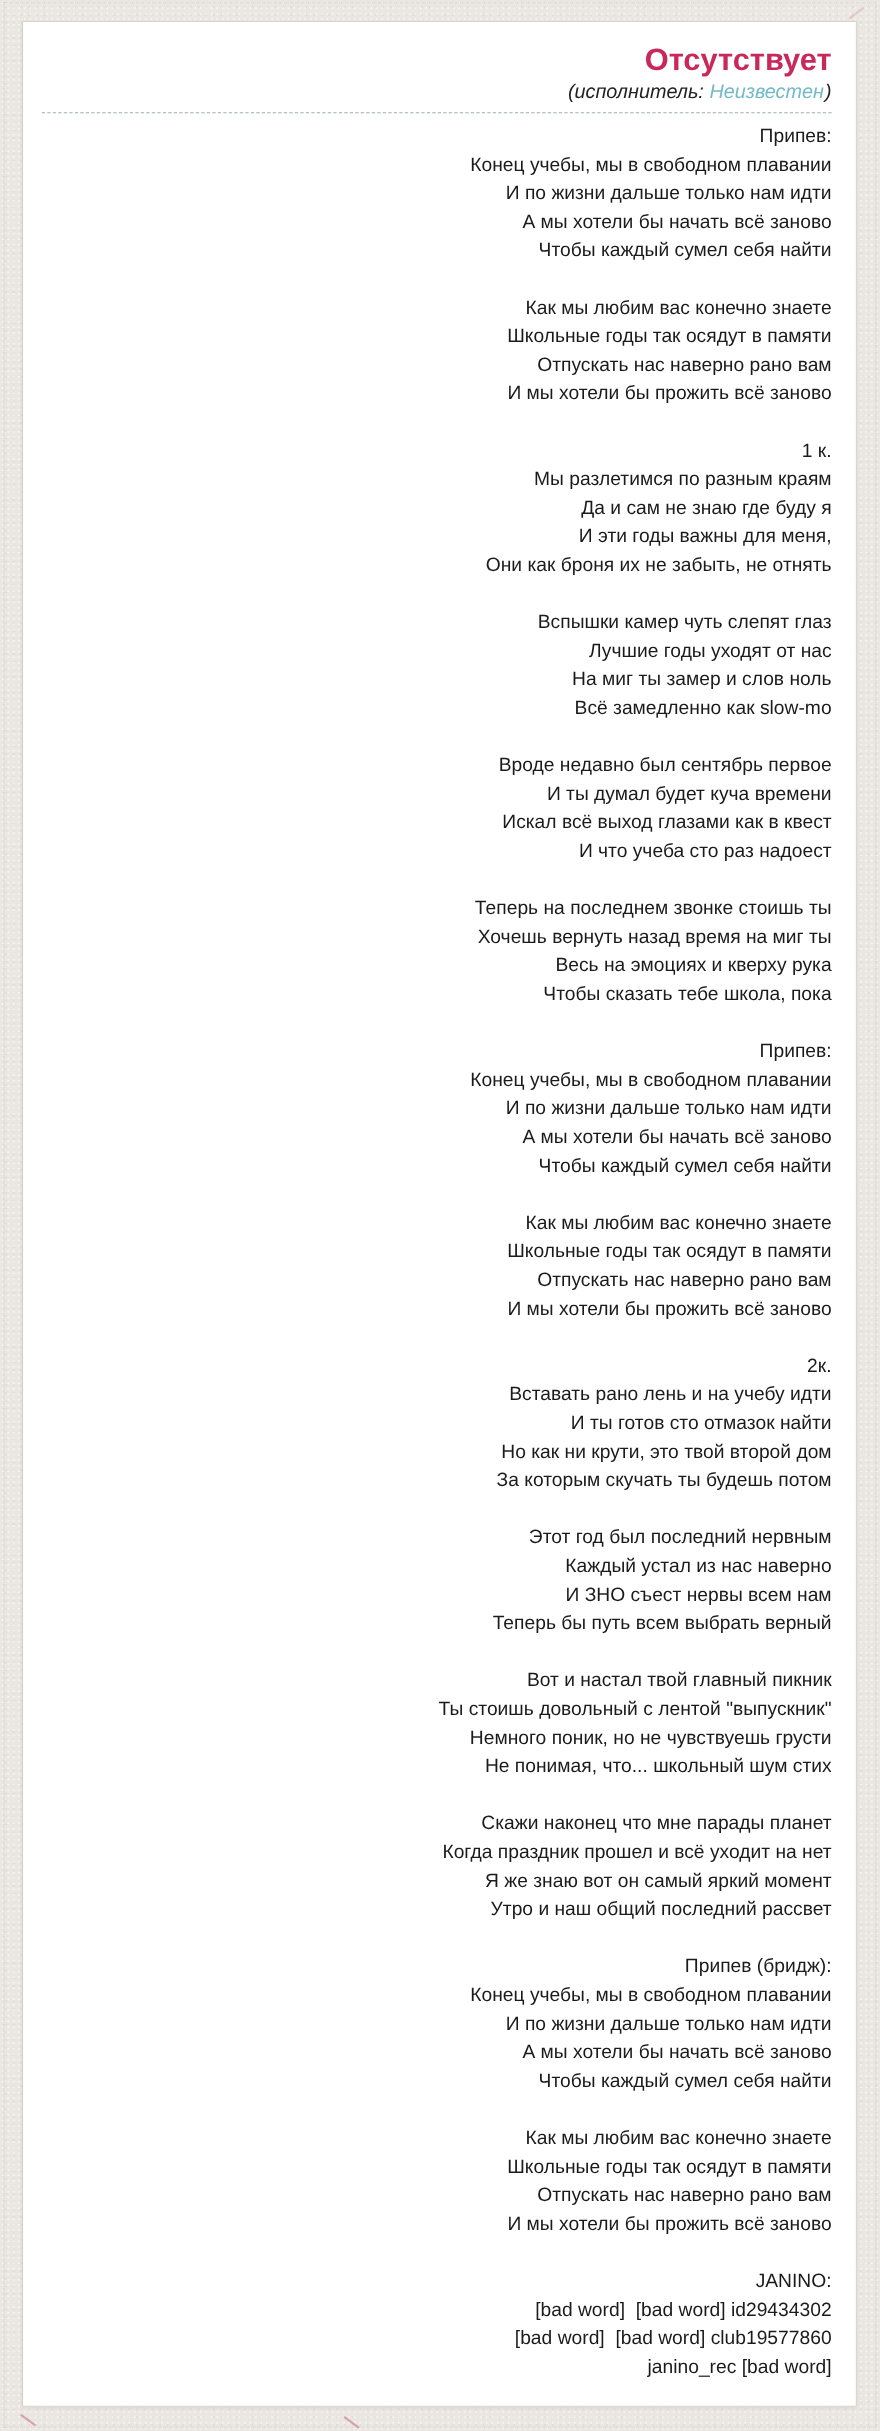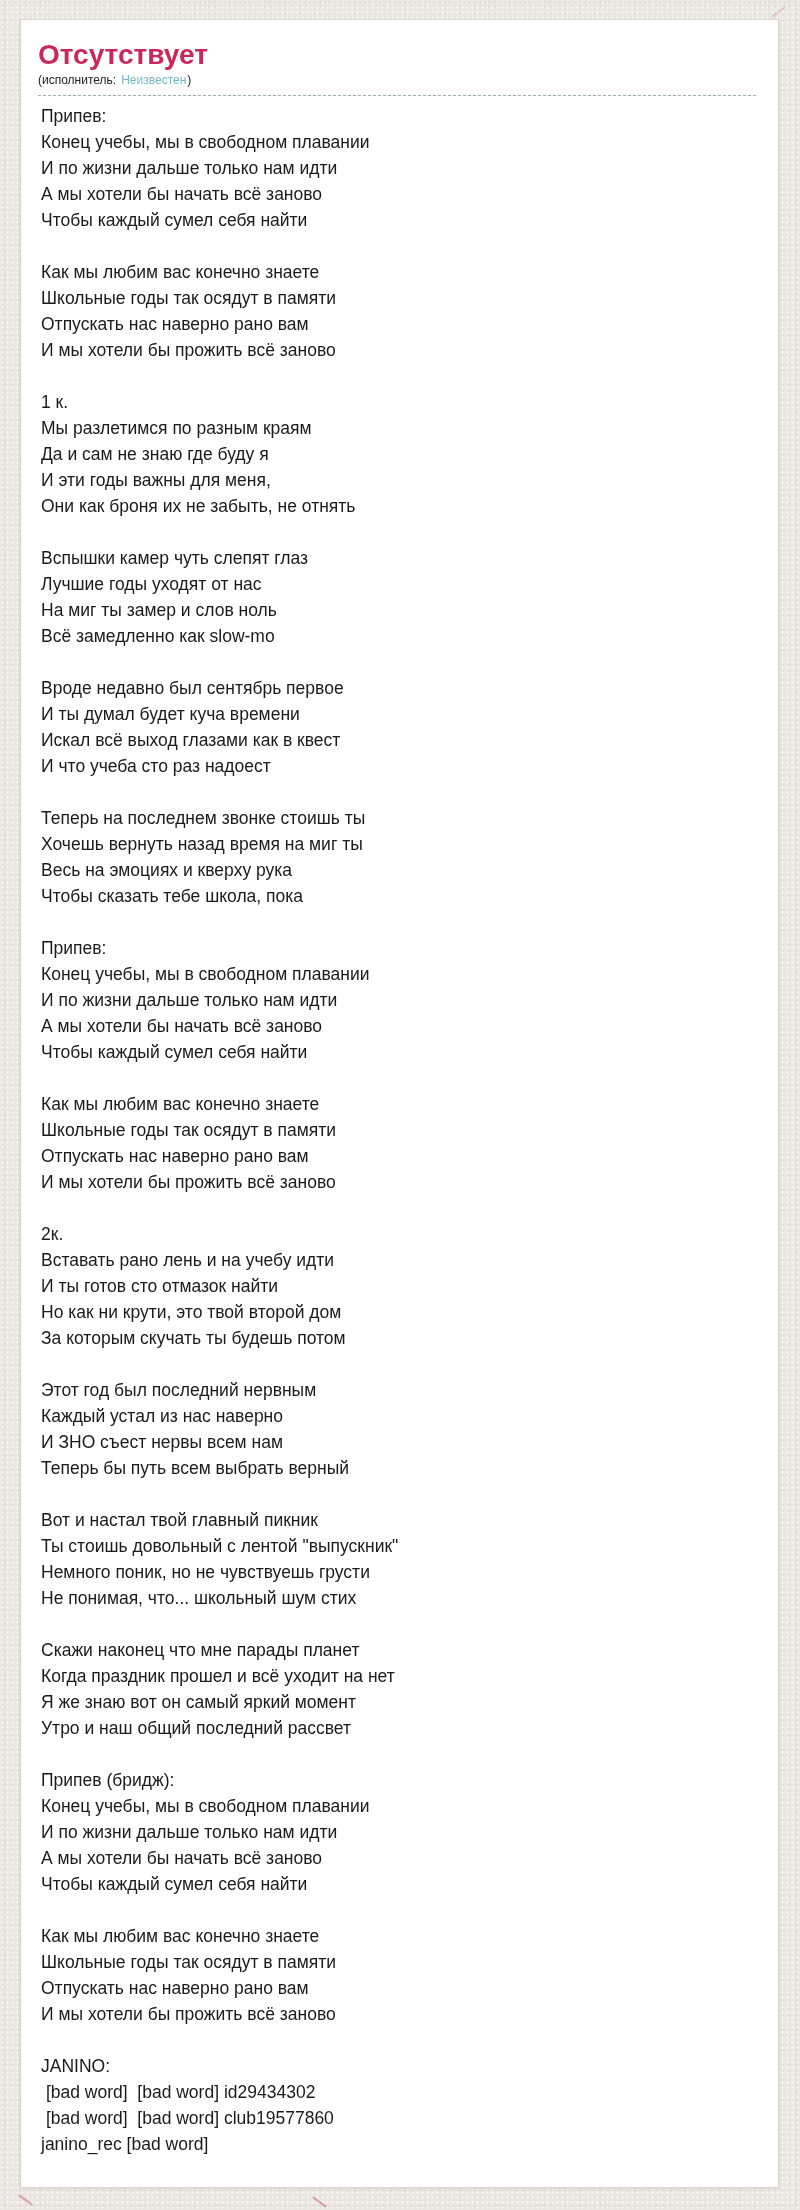--- a/index.html
+++ b/index.html
@@ -8,20 +8,21 @@
     width: 800px;
     height: 2210px;
     overflow: hidden;
     font-family: "Liberation Sans", sans-serif;
     background-color: #EAE6E1;
     background-image:
       radial-gradient(rgba(255,255,255,0.55) 1px, transparent 1.3px),
       radial-gradient(rgba(178,170,158,0.16) 1px, transparent 1.3px);
     background-size: 5px 5px, 7px 7px;
     background-position: 0 0, 2px 3px;
+    text-align: right;
   }
   .stitch-frame {
     position: absolute;
     left: 3px; top: 2px; right: 3px; bottom: 3px;
     border: 1px dotted #d7d1c9;
     pointer-events: none;
   }
   .stitch {
     position: absolute;
     width: 17px;
@@ -46,23 +47,24 @@
   .title {
     margin: 0;
     font-size: 28px;
     line-height: 32px;
     font-weight: bold;
     color: #c8295a;
   }
   .artist-line {
     margin-top: 2px;
     padding-bottom: 8px;
-    font-size: 12px;
+    font-size: 18px;
     color: #222222;
     border-bottom: 1px dashed #9aafba;
+    font-style: italic;
   }
   .artist-link {
     color: #74b9c9;
     text-decoration: none;
     margin: 0 1px 0 5px;
     cursor: pointer;
   }
   .lyrics {
     margin-top: 7px;
     padding-left: 3px;

